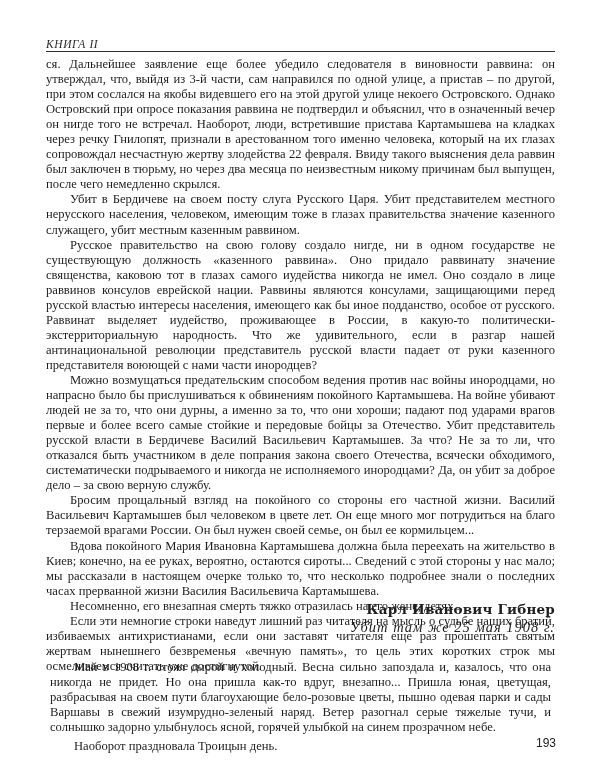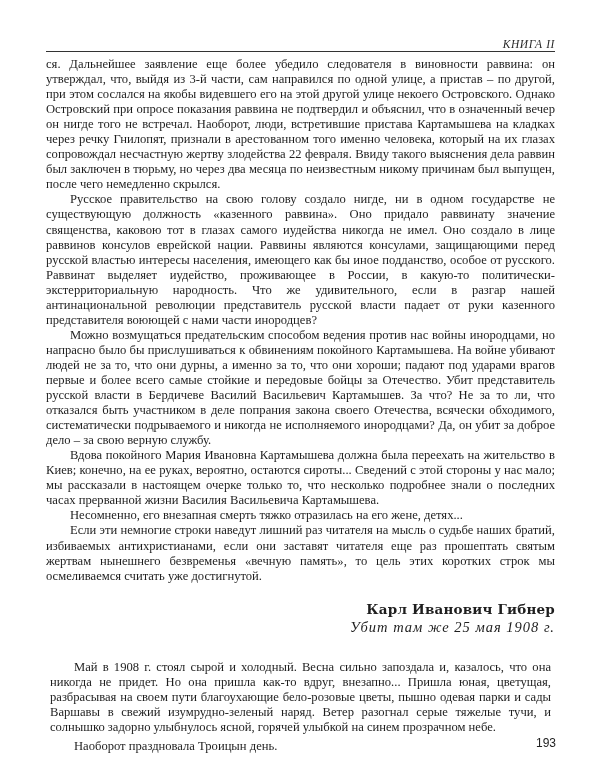--- a/index.html
+++ b/index.html
@@ -1,18 +1,18 @@
 <!DOCTYPE html>
 <html><head>
 <meta charset="utf-8">
 <style>
   html, body { margin: 0; padding: 0; background: #ffffff; }
   body { width: 600px; height: 777px; position: relative; overflow: hidden; }
   .page { position: absolute; left: 46px; top: 0; width: 509px; font-family: "Liberation Serif", "DejaVu Serif", serif; color: #1e1e1e; }
-  .running-head { position: absolute; top: 38px; left: 0; width: 509px; text-align: right; font-style: italic; font-size: 11.5px; letter-spacing: 0.6px; color: #2a2a2a; }
+  .running-head { position: absolute; top: 38px; left: 0; width: 509px; text-align: left; font-style: italic; font-size: 11.5px; letter-spacing: 0.6px; color: #2a2a2a; }
   .rule { position: absolute; top: 51px; left: 0; width: 509px; height: 0; border-top: 1.3px solid #333; }
   .body { position: absolute; top: 57px; left: 0; width: 509px; font-size: 12.6px; line-height: 15.05px; text-align: justify; }
   .body p { margin: 0; text-indent: 0; }
   .body p.ind { text-indent: 24px; }
   .section { position: absolute; top: 572px; left: 0; width: 509px; text-align: right; margin-top: 28px; }
   .sec-name { font-family: "DejaVu Serif", serif; font-weight: bold; font-size: 13.5px; letter-spacing: 0.2px; line-height: 18px; }
   .sec-sub { font-size: 14px; line-height: 18px; margin-top: 3px; }
   .sec-date { font-size: 14.5px; font-style: italic; line-height: 18px; letter-spacing: 1px; }
   .body2 { position: absolute; top: 656px; left: 0; width: 509px; font-size: 12.6px; line-height: 15.05px; text-align: justify; }
   .body2 p { margin: 4px; }
@@ -21,22 +21,24 @@
 </style>
 </head>
 <body>
 
 <div class="page">
   <div class="running-head">КНИГА II</div>
   <div class="rule"></div>
 
   <div class="body">
     <p>ся. Дальнейшее заявление еще более убедило следователя в виновности раввина: он утверждал, что, выйдя из 3-й части, сам направился по одной улице, а пристав – по другой, при этом сослался на якобы видевшего его на этой другой улице некоего Островского. Однако Островский при опросе показания раввина не подтвердил и объяснил, что в означенный вечер он нигде того не встречал. Наоборот, люди, встретившие пристава Картамышева на кладках через речку Гнилопят, признали в арестованном того именно человека, который на их глазах сопровождал несчастную жертву злодейства 22 февраля. Ввиду такого выяснения дела раввин был заключен в тюрьму, но через два месяца по неизвестным никому причинам был выпущен, после чего немедленно скрылся.</p>
+    <p class="ind">Убит в Бердичеве на своем посту слуга Русского Царя. Убит представителем местного нерусского населения, человеком, имеющим тоже в глазах правительства значение казенного служащего, убит местным казенным раввином.</p>
     <p class="ind">Русское правительство на свою голову создало нигде, ни в одном государстве не существующую должность «казенного раввина». Оно придало раввинату значение священства, каковою тот в глазах самого иудейства никогда не имел. Оно создало в лице раввинов консулов еврейской нации. Раввины являются консулами, защищающими перед русской властью интересы населения, имеющего как бы иное подданство, особое от русского. Раввинат выделяет иудейство, проживающее в России, в какую-то политически-экстерриториальную народность. Что же удивительного, если в разгар нашей антинациональной революции представитель русской власти падает от руки казенного представителя воюющей с нами части инородцев?</p>
     <p class="ind">Можно возмущаться предательским способом ведения против нас войны инородцами, но напрасно было бы прислушиваться к обвинениям покойного Картамышева. На войне убивают людей не за то, что они дурны, а именно за то, что они хороши; падают под ударами врагов первые и более всего самые стойкие и передовые бойцы за Отечество. Убит представитель русской власти в Бердичеве Василий Васильевич Картамышев. За что? Не за то ли, что отказался быть участником в деле попрания закона своего Отечества, всячески обходимого, систематически подрываемого и никогда не исполняемого инородцами? Да, он убит за доброе дело – за свою верную службу.</p>
+    <p class="ind">Бросим прощальный взгляд на покойного со стороны его частной жизни. Василий Васильевич Картамышев был человеком в цвете лет. Он еще много мог потрудиться на благо терзаемой врагами России. Он был нужен своей семье, он был ее кормильцем...</p>
     <p class="ind">Вдова покойного Мария Ивановна Картамышева должна была переехать на жительство в Киев; конечно, на ее руках, вероятно, остаются сироты... Сведений с этой стороны у нас мало; мы рассказали в настоящем очерке только то, что несколько подробнее знали о последних часах прерванной жизни Василия Васильевича Картамышева.</p>
     <p class="ind">Несомненно, его внезапная смерть тяжко отразилась на его жене, детях...</p>
     <p class="ind">Если эти немногие строки наведут лишний раз читателя на мысль о судьбе наших братий, избиваемых антихристианами, если они заставят читателя еще раз прошептать святым жертвам нынешнего безвременья «вечную память», то цель этих коротких строк мы осмеливаемся считать уже достигнутой.</p>
   </div>
 
   <div class="section">
     <div class="sec-name">Карл Иванович Гибнер</div>
     <div class="sec-date">Убит там же 25 мая 1908 г.</div>
   </div>
 

